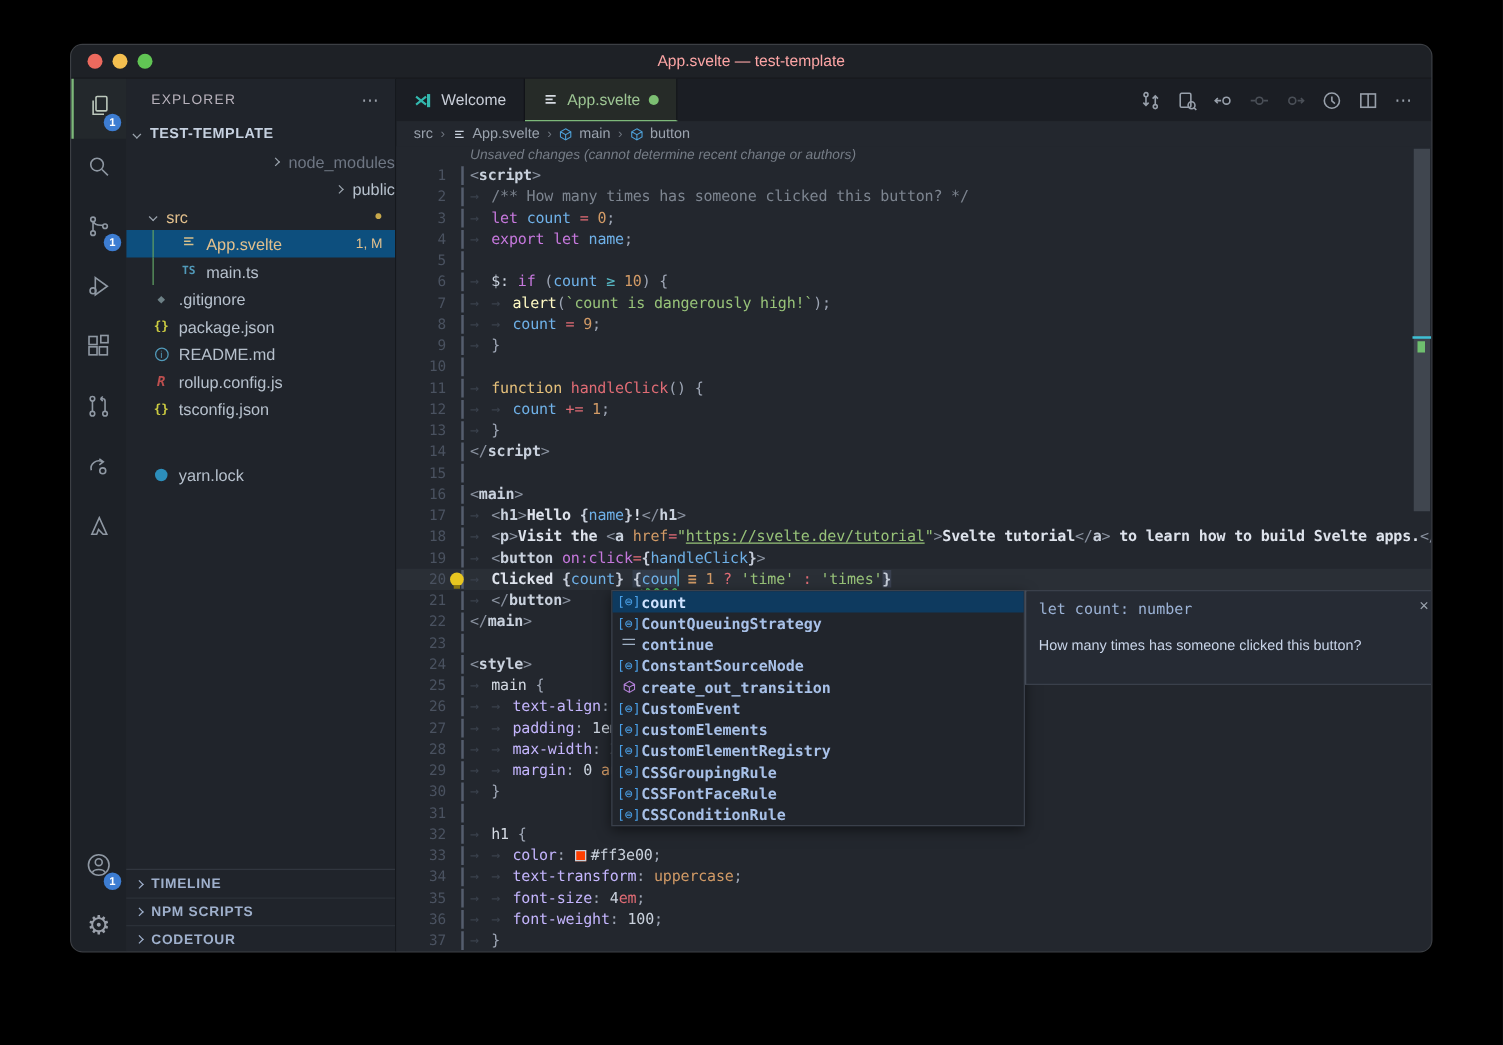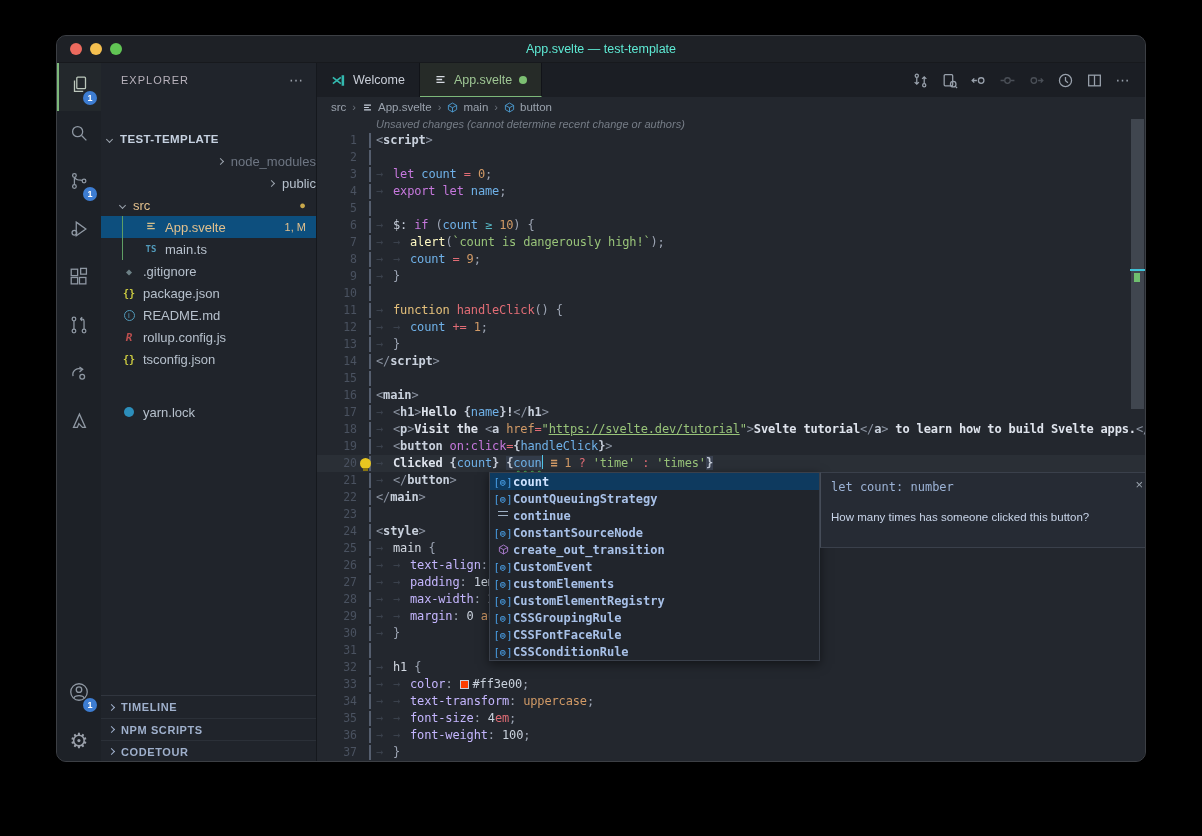--- a/index.html
+++ b/index.html
@@ -10,40 +10,40 @@
     background:#23272e; border-radius:10px; overflow:hidden;
     box-shadow:0 25px 70px rgba(0,0,0,.85); border:1px solid #3c3f44; }
 
   
   .titlebar { height:27px; background:#1e2126; display:flex; align-items:center;
     position:relative; border-bottom:1px solid #17191d; }
   .lights { display:flex; gap:8px; margin-left:13px; }
   .light { width:12px; height:12px; border-radius:50%; }
   .light.r { background:#ec6a5e; } .light.y { background:#f4bf4f; } .light.g { background:#61c554; }
   .wintitle { position:absolute; left:0; right:0; text-align:center; font-size:12.5px;
-    color:#5eead4; pointer-events:none; }
+    color:#fca5a5; pointer-events:none; }
 
   .content { display:flex; height:699px; }
 
   
   .activitybar { width:44px; background:#1d2127; display:flex; flex-direction:column;
     align-items:center; flex-shrink:0; }
   .act-item { width:44px; height:48px; display:flex; align-items:center; justify-content:center;
     position:relative; color:#8f98a3; cursor:pointer; }
   .act-item.active { color:#bcc8bc; border-left:2px solid #7db87a; background:#23282c; }
   .act-item svg { stroke:currentColor; fill:none; stroke-width:1.4; }
   .badge { position:absolute; right:4px; bottom:6px; min-width:14px; height:14px;
     border-radius:8px; background:#3d7dd2; color:#fff; font-size:9px; font-weight:bold;
     display:flex; align-items:center; justify-content:center; padding:0 3px; }
   .act-bottom { margin-top:auto; display:flex; flex-direction:column; align-items:center; }
   .gear-glyph { font-size:21px; color:#9aa0aa; line-height:1; }
 
   
   .sidebar { width:216px; background:#20242b; border-right:1px solid #15181d;
-    display:flex; flex-direction:column; flex-shrink:0; position:relative;gap:32px; }
+    display:flex; flex-direction:column; flex-shrink:0; position:relative; }
   .sb-header { height:33px; display:flex; align-items:center; padding:0 12px 0 20px;
     color:#b8b2bc; font-size:11px; letter-spacing:1px; }
   .sb-more { margin-left:auto; color:#9aa0aa; font-size:14px; letter-spacing:1px; cursor:pointer; }
   .tree { flex:1; overflow:hidden; font-size:13px; color:#b6c0cc; }
   .trow { height:22px; display:flex; align-items:center; position:relative; cursor:pointer; }
   .trow.selected { background:#0d4f7e; }
   .trow .lbl { white-space:nowrap; }
   .trow.root .lbl { font-weight:bold; font-size:11.5px; letter-spacing:.4px; color:#c6d1e0; }
   .trow.dim .lbl { color:#6e7683; }
   .trow .right { margin-left:auto; margin-right:10px; font-size:11px; }
@@ -446,21 +446,21 @@
               </svg>
             </span>
             <span>button</span>
           </span>
         </div>
 
       <div class="editor">
         <div class="annotation">Unsaved changes (cannot determine recent change or authors)</div>
         <div id="code-lines">
             <div class="line"><span class="num">1</span><span class="chg"></span><span class="codetxt"><span class="tok tagp">&lt;</span><span class="tok tag">script</span><span class="tok tagp">&gt;</span></span></div>
-            <div class="line"><span class="num">2</span><span class="chg"></span></div>
+            <div class="line"><span class="num">2</span><span class="chg"></span><span class="codetxt"><span class="tok tab-ws">→</span><span class="tok cmt">/** How many times has someone clicked this button? */</span></span></div>
             <div class="line"><span class="num">3</span><span class="chg"></span><span class="codetxt"><span class="tok tab-ws">→</span><span class="tok kw">let </span><span class="tok var">count</span><span class="tok op"> = </span><span class="tok num-l">0</span><span class="tok punc">;</span></span></div>
             <div class="line"><span class="num">4</span><span class="chg"></span><span class="codetxt"><span class="tok tab-ws">→</span><span class="tok kw">export let </span><span class="tok var">name</span><span class="tok punc">;</span></span></div>
             <div class="line"><span class="num">5</span><span class="chg"></span><span class="codetxt"></span></div>
             <div class="line"><span class="num">6</span><span class="chg"></span><span class="codetxt"><span class="tok tab-ws">→</span><span class="tok plain">$: </span><span class="tok kw">if </span><span class="tok punc">(</span><span class="tok var">count</span><span class="tok opc"> ≥ </span><span class="tok num-l">10</span><span class="tok punc">) {</span></span></div>
             <div class="line"><span class="num">7</span><span class="chg"></span><span class="codetxt"><span class="tok tab-ws">→</span><span class="tok tab-ws">→</span><span class="tok call">alert</span><span class="tok punc">(</span><span class="tok str">`count is dangerously high!`</span><span class="tok punc">);</span></span></div>
             <div class="line"><span class="num">8</span><span class="chg"></span><span class="codetxt"><span class="tok tab-ws">→</span><span class="tok tab-ws">→</span><span class="tok var">count</span><span class="tok op"> = </span><span class="tok num-l">9</span><span class="tok punc">;</span></span></div>
             <div class="line"><span class="num">9</span><span class="chg"></span><span class="codetxt"><span class="tok tab-ws">→</span><span class="tok punc">}</span></span></div>
             <div class="line"><span class="num">10</span><span class="chg"></span><span class="codetxt"></span></div>
             <div class="line"><span class="num">11</span><span class="chg"></span><span class="codetxt"><span class="tok tab-ws">→</span><span class="tok fnkw">function </span><span class="tok fndef">handleClick</span><span class="tok punc">() {</span></span></div>
             <div class="line"><span class="num">12</span><span class="chg"></span><span class="codetxt"><span class="tok tab-ws">→</span><span class="tok tab-ws">→</span><span class="tok var">count</span><span class="tok op"> += </span><span class="tok num-l">1</span><span class="tok punc">;</span></span></div>

